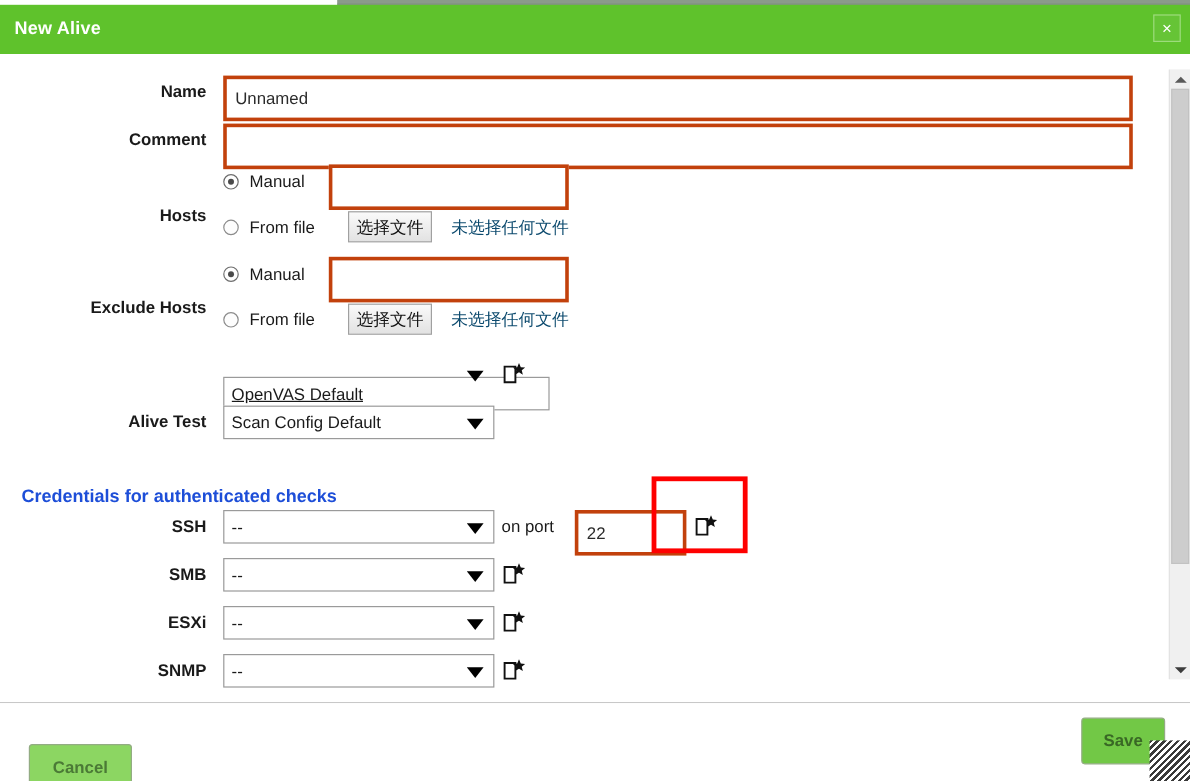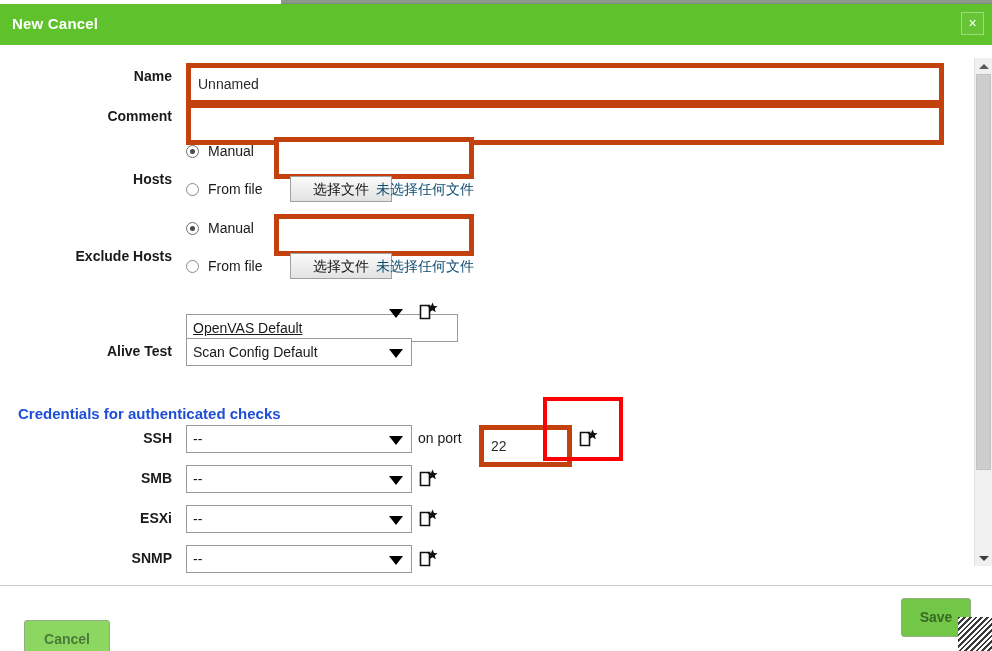--- a/index.html
+++ b/index.html
@@ -89,21 +89,21 @@
     text-align: right;
     font-size: 14px;
     font-weight: bold;
     color: #1a1a1a;
     white-space: nowrap;
   }
 
   .text-input {
     position: absolute;
     box-sizing: border-box;
-    border: 5px solid #c2410c;
+    border: 3px solid #c2410c;
     background: #ffffff;
     font-family: "Liberation Sans", sans-serif;
     font-size: 14px;
     color: #2b2b2b;
     padding: 16px 7px;
     outline: none;
     border-radius: 0;
   }
 
   select.select-input {
@@ -163,21 +163,21 @@
   }
 
   .file-button {
     position: absolute;
     box-sizing: border-box;
     border: 1px solid #a0a0a0;
     background: linear-gradient(#fafafa, #e2e2e2);
     font-family: "Liberation Sans", sans-serif;
     font-size: 14px;
     color: #111111;
-    padding: 0 22px;
+    padding: 0 6px;
     cursor: pointer;
     white-space: nowrap;
   }
   .file-status {
     position: absolute;
     font-size: 14px;
     color: #0c4a6e;
     white-space: nowrap;
   }
 
@@ -309,21 +309,21 @@
   }
 </style>
 </head>
 <body>
 
 <div class="top-strip">
   <div class="top-strip-inner"></div>
 </div>
 
 <div class="dialog-header">
-  <div class="dialog-title">New Cancel</div>
+  <div class="dialog-title">New Alive</div>
   <div class="close-button">
     <div class="x">×</div>
   </div>
 </div>
 
 <div class="dialog-body">
 
   <div class="form-row" style="top:18px;height:28px;">
     <div class="field-label" style="top:5px;">Name</div>
     <input class="text-input" type="text" style="left: 186px; top: 0px; width: 758px; height: 28px;" value="Unnamed">

